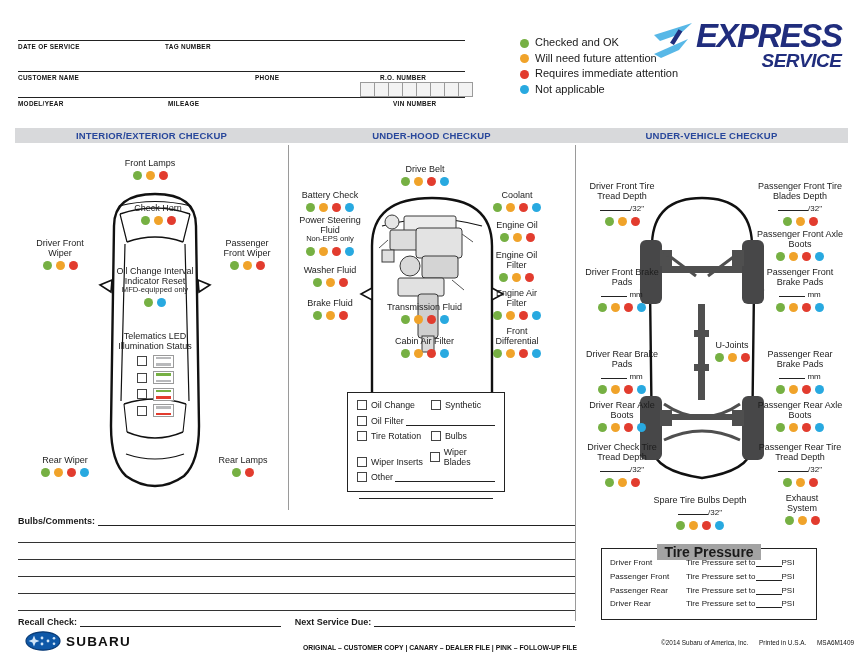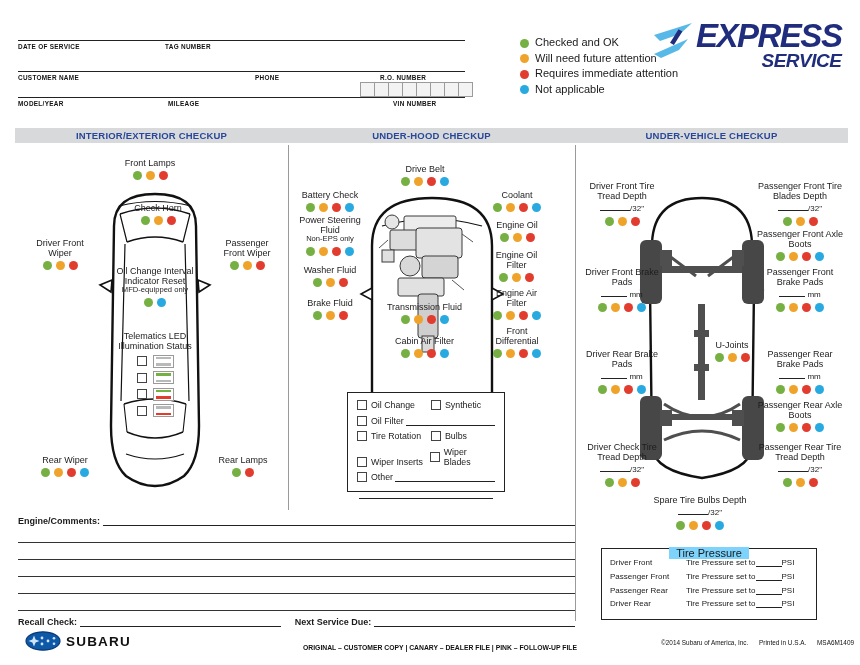--- a/index.html
+++ b/index.html
@@ -44,21 +44,21 @@
   .svc{position:absolute;border:1.5px solid #222;background:#fff;box-sizing:border-box;
        padding:7px 9px 0;font-size:8.8px;}
   .svc-row{display:flex;align-items:flex-end;margin-bottom:5.5px;}
   .svc-item{display:flex;align-items:center;gap:4px;}
   .svc-c1{width:74px;}
   .svc-fill{flex:1;border-bottom:1px solid #222;height:9px;margin-left:2px;}
   .svc-blank-line{border-bottom:1px solid #222;height:10px;margin:2px 2px 0;}
   
   .tp{position:absolute;border:1.5px solid #222;background:#fff;}
   .tp-title{position:absolute;top:-6px;left:0;right:0;text-align:center;}
-  .tp-title span{background:#7dd3fc;padding:0 7px;font-size:11px;font-weight:normal;}
+  .tp-title span{background:#a3a3a3;padding:0 7px;font-size:14px;font-weight:bold;}
   .tp-rows{padding:9px 8px 0;}
   .tp-row{display:flex;align-items:flex-end;font-size:8px;margin-bottom:4.8px;}
   .tp-loc{width:76px;}
   .tp-set{white-space:nowrap;}
   
   .notes{position:absolute;left:18px;top:514px;width:557px;}
   .nlabel{font-size:9px;font-weight:bold;white-space:nowrap;}
   .notes-first,.recall-row{display:flex;align-items:flex-end;height:12px;}
   .nfill{flex:1;border-bottom:1px solid #222;height:10px;margin-left:3px;}
   .note-line{height:16px;border-bottom:1px solid #333;}
@@ -402,20 +402,24 @@
     <div class="cp" style="left:117px;top:212px;width:80px;">
       <div class="lbl">U-Joints</div>
       <div class="dots"><i class="dot" style="background: rgb(118, 176, 67);"></i><i class="dot" style="background: rgb(240, 163, 42);"></i><i class="dot" style="background: rgb(226, 60, 46);"></i></div>
     </div>
 
     <div class="cp" style="left:2px;top:221px;width:90px;">
       <div class="lbl">Driver Rear Brake Pads</div>
       <div class="unitrow"><span class="blank" style="width:26px;"></span> <span>mm</span></div>
       <div class="dots"><i class="dot" style="background: rgb(118, 176, 67);"></i><i class="dot" style="background: rgb(240, 163, 42);"></i><i class="dot" style="background: rgb(226, 60, 46);"></i><i class="dot" style="background: rgb(40, 169, 224);"></i></div>
     </div>
+    <div class="cp" style="left:2px;top:272px;width:90px;">
+      <div class="lbl">Driver Rear Axle Boots</div>
+      <div class="dots"><i class="dot" style="background: rgb(118, 176, 67);"></i><i class="dot" style="background: rgb(240, 163, 42);"></i><i class="dot" style="background: rgb(226, 60, 46);"></i><i class="dot" style="background: rgb(40, 169, 224);"></i></div>
+    </div>
     <div class="cp" style="left:2px;top:314px;width:90px;">
       <div class="lbl">Driver Check Tire Tread Depth</div>
       <div class="unitrow"><span class="blank" style="width:30px;"></span><span>/32"</span></div>
       <div class="dots"><i class="dot" style="background: rgb(118, 176, 67);"></i><i class="dot" style="background: rgb(240, 163, 42);"></i><i class="dot" style="background: rgb(226, 60, 46);"></i></div>
     </div>
 
     <div class="cp" style="left:180px;top:221px;width:90px;">
       <div class="lbl">Passenger Rear Brake Pads</div>
       <div class="unitrow"><span class="blank" style="width:26px;"></span> <span>mm</span></div>
       <div class="dots"><i class="dot" style="background: rgb(118, 176, 67);"></i><i class="dot" style="background: rgb(240, 163, 42);"></i><i class="dot" style="background: rgb(226, 60, 46);"></i><i class="dot" style="background: rgb(40, 169, 224);"></i></div>
@@ -427,20 +431,24 @@
     <div class="cp" style="left:180px;top:314px;width:90px;">
       <div class="lbl">Passenger Rear Tire Tread Depth</div>
       <div class="unitrow"><span class="blank" style="width:30px;"></span><span>/32"</span></div>
       <div class="dots"><i class="dot" style="background: rgb(118, 176, 67);"></i><i class="dot" style="background: rgb(240, 163, 42);"></i><i class="dot" style="background: rgb(226, 60, 46);"></i></div>
     </div>
 
     <div class="cp" style="left:65px;top:367px;width:120px;">
       <div class="lbl">Spare Tire Bulbs Depth</div>
       <div class="unitrow"><span class="blank" style="width:30px;"></span><span>/32"</span></div>
       <div class="dots"><i class="dot" style="background: rgb(118, 176, 67);"></i><i class="dot" style="background: rgb(240, 163, 42);"></i><i class="dot" style="background: rgb(226, 60, 46);"></i><i class="dot" style="background: rgb(40, 169, 224);"></i></div>
+    </div>
+    <div class="cp" style="left:182px;top:365px;width:90px;">
+      <div class="lbl" style="width:50px;margin:0 auto;">Exhaust System</div>
+      <div class="dots"><i class="dot" style="background: rgb(118, 176, 67);"></i><i class="dot" style="background: rgb(240, 163, 42);"></i><i class="dot" style="background: rgb(226, 60, 46);"></i></div>
     </div>
 
     <div class="tp" style="left:26px;top:420px;width:214px;height:70px;">
       <div class="tp-title"><span>Tire Pressure</span></div>
       <div class="tp-rows">
         <div class="tp-row">
           <span class="tp-loc">Driver Front</span>
           <span class="tp-set">Tire Pressure set to</span>
           <span class="blank" style="width:26px;"></span>
           <span>PSI</span>
@@ -462,21 +470,21 @@
           <span class="tp-set">Tire Pressure set to</span>
           <span class="blank" style="width:26px;"></span>
           <span>PSI</span>
         </div>
       </div>
     </div>
   </div>
 
   <div class="notes">
     <div class="notes-first">
-      <span class="nlabel">Engine/Comments:</span>
+      <span class="nlabel">Bulbs/Comments:</span>
       <span class="nfill"></span>
     </div>
     <div class="note-line"></div>
     <div class="note-line"></div>
     <div class="note-line"></div>
     <div class="note-line"></div>
     <div class="note-line"></div>
     <div class="recall-row">
       <span class="nlabel">Recall Check:</span>
       <span class="nfill"></span>

